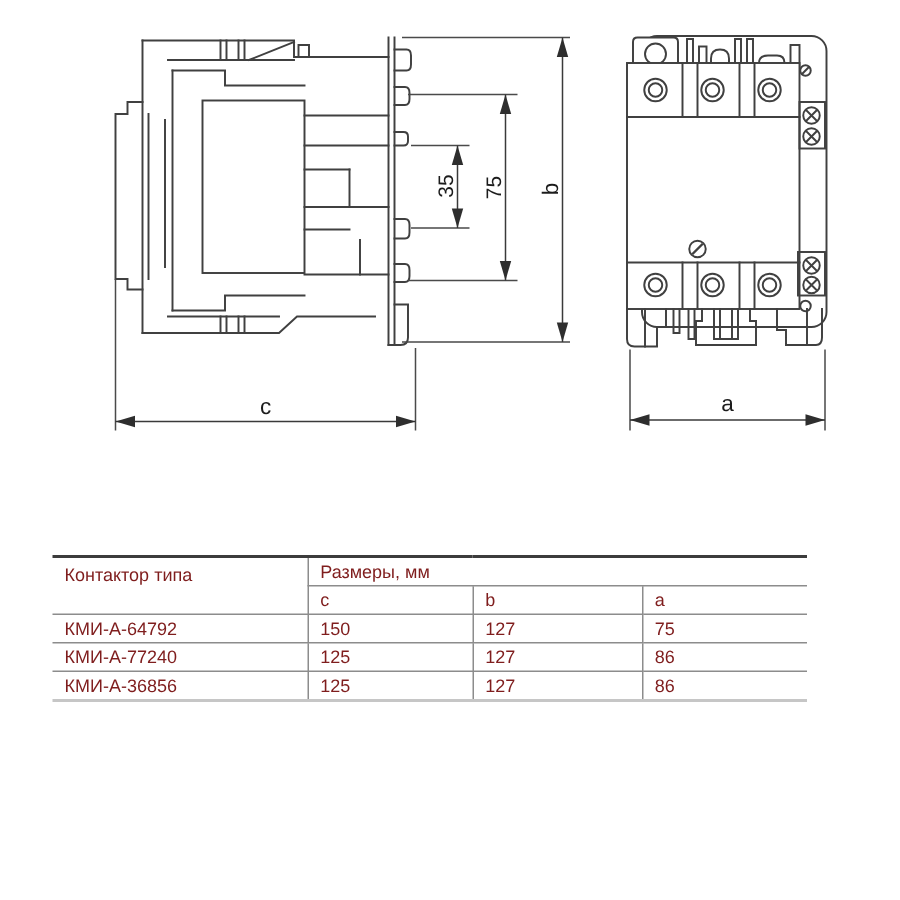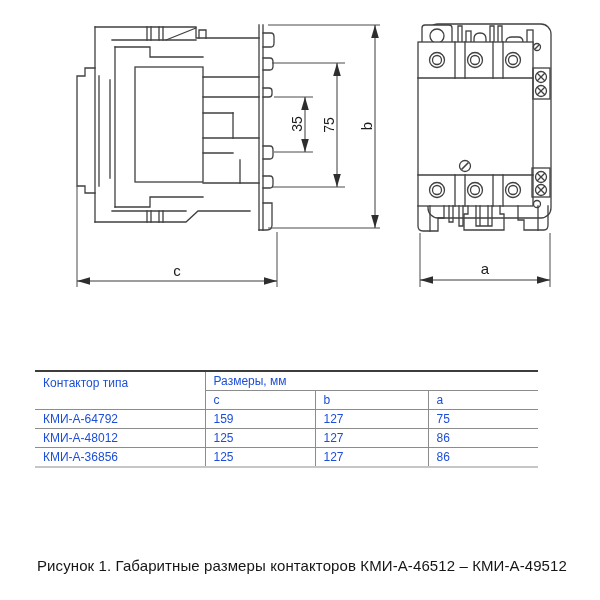--- a/index.html
+++ b/index.html
@@ -13,21 +13,21 @@
   .thin  { fill:none; stroke:#4a4a4a; stroke-width:1; }
   .dim   { fill:none; stroke:#3a3a3a; stroke-width:1; }
   .arrow { fill:#2e2e2e; stroke:none; }
   .dimtext { font-family:"Liberation Sans", sans-serif; font-size:14px; fill:#1c1c1c; }
   .dimtext.big { font-size:15px; }
   .screwline { fill:none; stroke:#404040; stroke-width:1.6; }
 
   table.dims {
     position:absolute; left:35px; top:370px; width:503px;
     border-collapse:collapse; table-layout:fixed;
-    font-size:12px; color:#1d4ed8;
+    font-size:12px; color:#7f1d1d;
     border-top:2px solid #3c3c3c; border-bottom:2px solid #c6c6c6;
   }
   table.dims td {
     height:18px; padding:0 0 0 8px; line-height:18px;
     border-bottom:1px solid #8c8c8c; font-weight:400;
     white-space:nowrap; overflow:hidden;
   }
   table.dims td.vr { border-right:1px solid #8c8c8c; }
   table.dims td.type { vertical-align:top; padding-top:2px; }
   table.dims tbody tr:last-child td { border-bottom:0; }
@@ -191,34 +191,33 @@
       </tr>
       <tr>
         <td class="vr">c</td>
         <td class="vr">b</td>
         <td>a</td>
       </tr>
     </thead>
     <tbody>
       <tr>
         <td class="vr">КМИ-А-64792</td>
-        <td class="vr">159</td>
+        <td class="vr">150</td>
         <td class="vr">127</td>
         <td>75</td>
       </tr>
       <tr>
-        <td class="vr">КМИ-А-48012</td>
+        <td class="vr">КМИ-А-77240</td>
         <td class="vr">125</td>
         <td class="vr">127</td>
         <td>86</td>
       </tr>
       <tr>
         <td class="vr">КМИ-А-36856</td>
         <td class="vr">125</td>
         <td class="vr">127</td>
         <td>86</td>
       </tr>
     </tbody>
   </table>
 
-  <p class="caption">Рисунок 1. Габаритные размеры контакторов КМИ-А-46512 – КМИ-А-49512</p>
 
 </div>
 
 </body></html>

